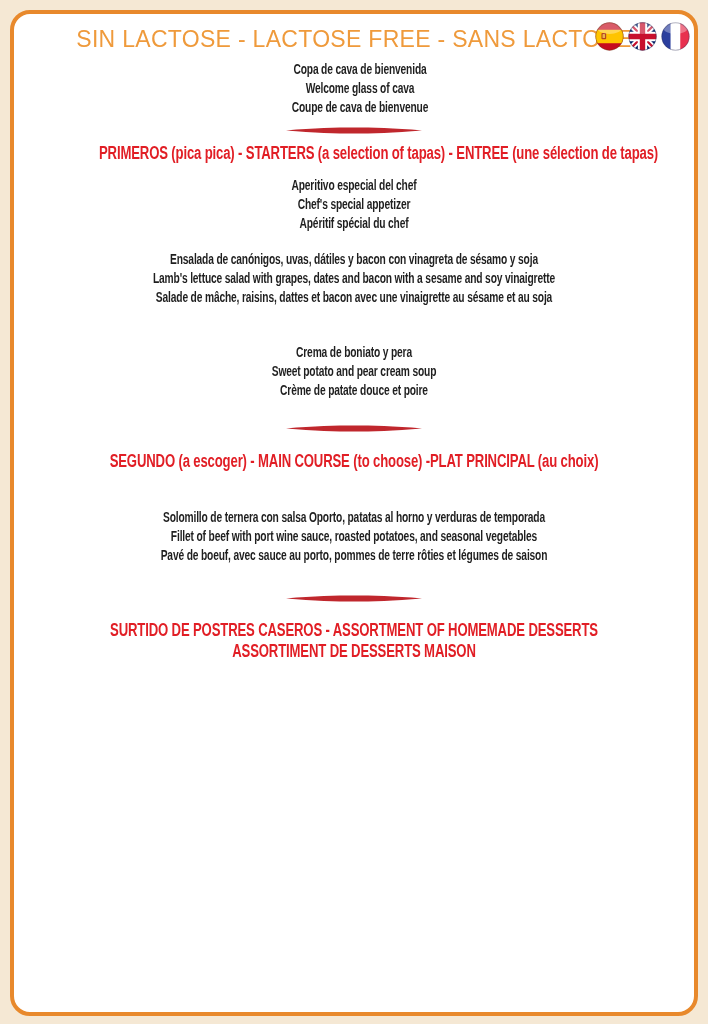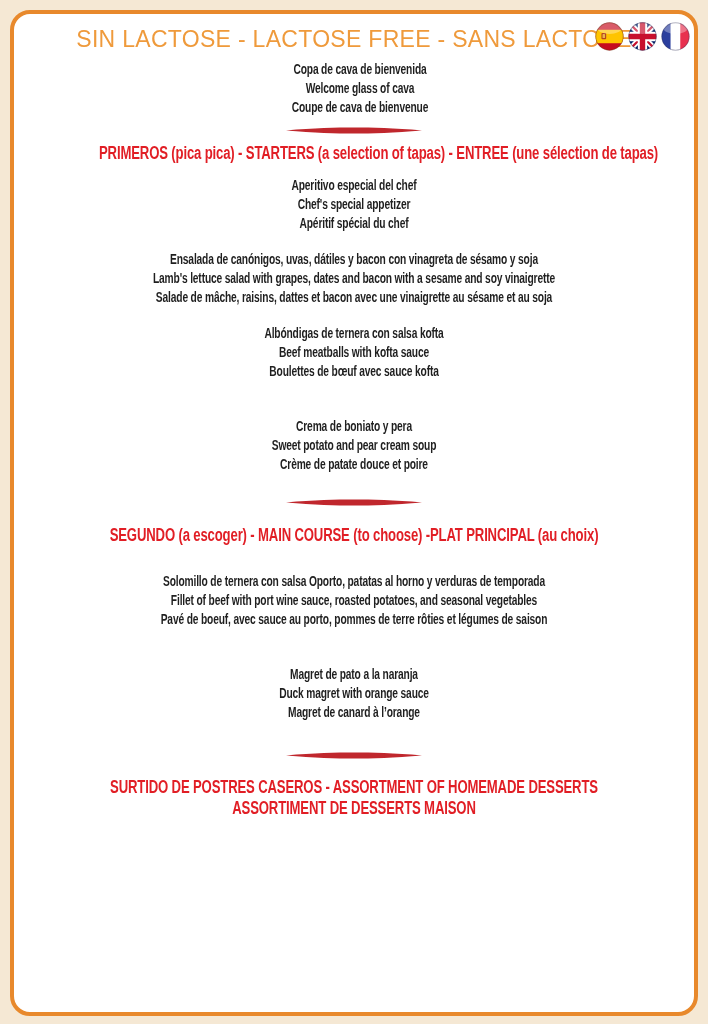--- a/index.html
+++ b/index.html
@@ -168,50 +168,40 @@
         <p class="menu-line">Aperitivo especial del chef</p>
         <p class="menu-line">Chef's special appetizer</p>
         <p class="menu-line">Apéritif spécial du chef</p>
       </div>
       <div class="menu-item">
         <p class="menu-line">Ensalada de canónigos, uvas, dátiles y bacon con vinagreta de sésamo y soja</p>
         <p class="menu-line">Lamb's lettuce salad with grapes, dates and bacon with a sesame and soy vinaigrette</p>
         <p class="menu-line">Salade de mâche, raisins, dattes et bacon avec une vinaigrette au sésame et au soja</p>
       </div>
       <div class="menu-item">
-        <p class="menu-line">Albóndigas de ternera con salsa kofta</p>
-        <p class="menu-line">Beef meatballs with kofta sauce</p>
-        <p class="menu-line">Boulettes de bœuf avec sauce kofta</p>
-      </div>
-      <div class="menu-item">
         <p class="menu-line">Crema de boniato y pera</p>
         <p class="menu-line">Sweet potato and pear cream soup</p>
         <p class="menu-line">Crème de patate douce et poire</p>
       </div>
     </div>
 
     <div class="divider divider-2">
       <svg width="136" height="7" viewBox="0 0 136 7" xmlns="http://www.w3.org/2000/svg">
         <path d="M0,3.5 C28,0.9 50,0.5 68,0.5 C86,0.5 108,0.9 136,3.5 C108,6.1 86,6.5 68,6.5 C50,6.5 28,6.1 0,3.5 Z" fill="#C0272D"></path>
       </svg>
     </div>
 
     <h2 class="section-header section-header-2">SEGUNDO (a escoger) - MAIN COURSE (to choose) -PLAT PRINCIPAL (au choix)</h2>
 
     <div class="items-2">
       <div class="menu-item">
         <p class="menu-line">Solomillo de ternera con salsa Oporto, patatas al horno y verduras de temporada</p>
         <p class="menu-line">Fillet of beef with port wine sauce, roasted potatoes, and seasonal vegetables</p>
         <p class="menu-line">Pavé de boeuf, avec sauce au porto, pommes de terre rôties et légumes de saison</p>
       </div>
-      <div class="menu-item">
-        <p class="menu-line">Magret de pato a la naranja</p>
-        <p class="menu-line">Duck magret with orange sauce</p>
-        <p class="menu-line">Magret de canard à l’orange</p>
-      </div>
     </div>
 
     <div class="divider divider-3">
       <svg width="136" height="7" viewBox="0 0 136 7" xmlns="http://www.w3.org/2000/svg">
         <path d="M0,3.5 C28,0.9 50,0.5 68,0.5 C86,0.5 108,0.9 136,3.5 C108,6.1 86,6.5 68,6.5 C50,6.5 28,6.1 0,3.5 Z" fill="#C0272D"></path>
       </svg>
     </div>
 
     <h2 class="dessert-header">
       <span class="dessert-line" style="display:block;">SURTIDO DE POSTRES CASEROS - ASSORTMENT OF HOMEMADE DESSERTS</span>

